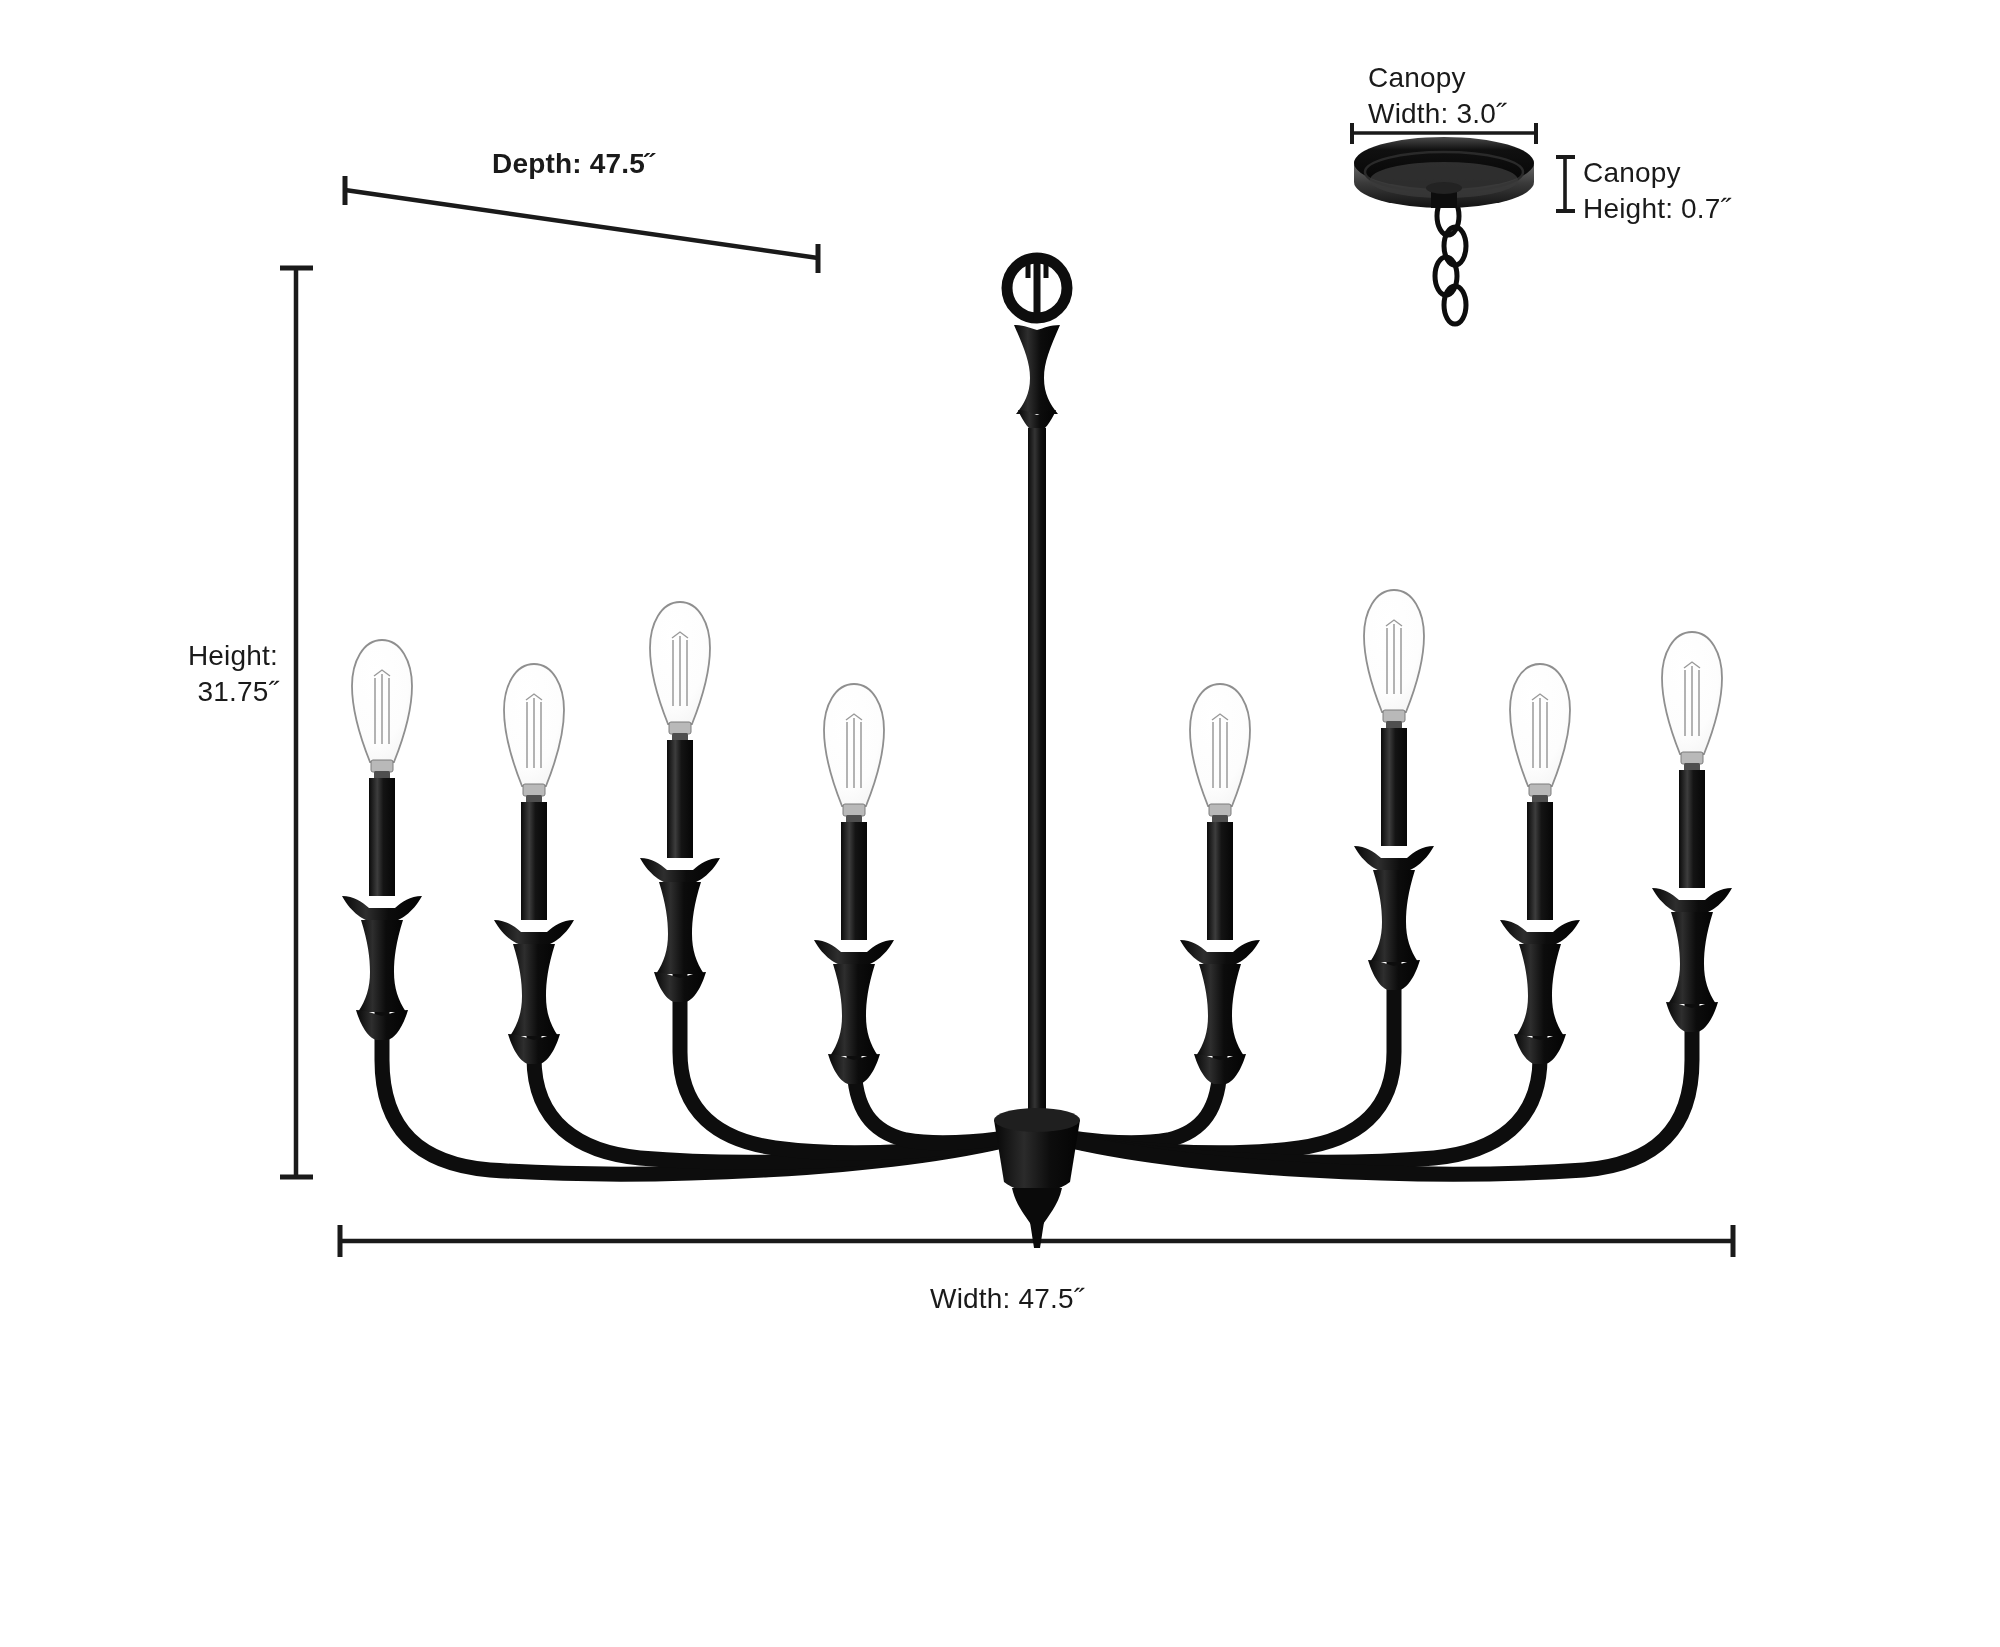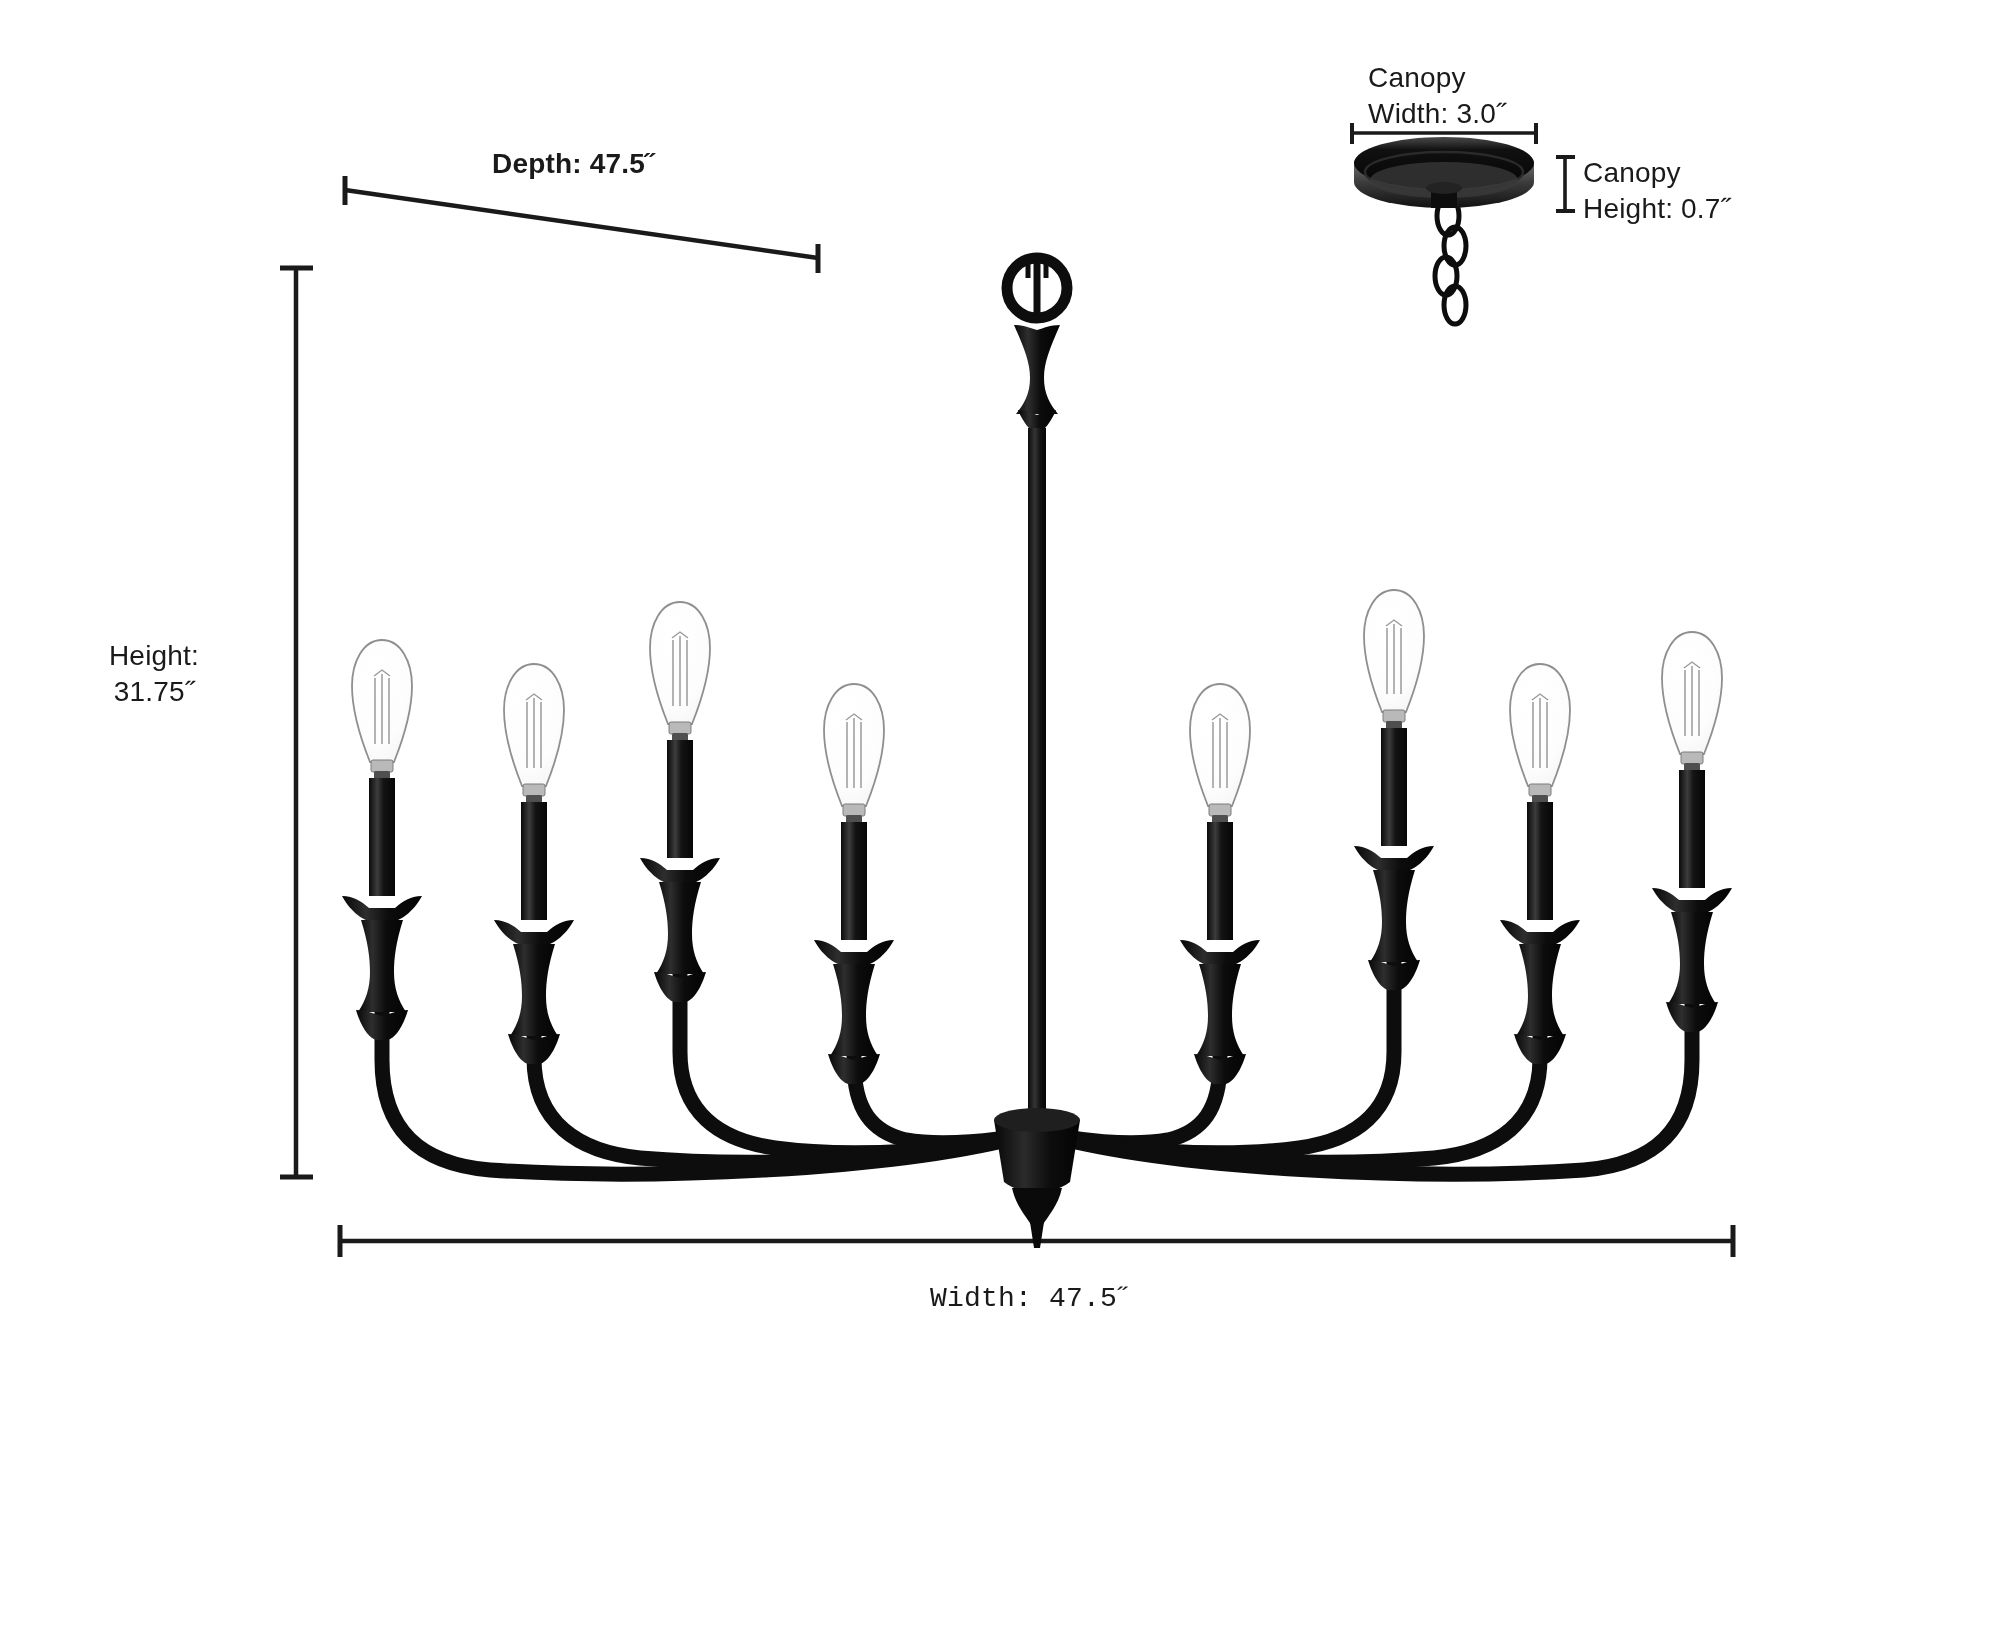--- a/index.html
+++ b/index.html
@@ -35,23 +35,23 @@
     font-size: 28px;
     line-height: 1.28;
     white-space: pre;
     letter-spacing: 0.2px;
   }
   #label-depth { left: 492px; top: 146px; font-weight: bold; }
   #label-height {
     left: 30px;
     top: 638px;
     width: 248px;
-    text-align: center;
-  }
-  #label-width { left: 930px; top: 1281px; font-family: Liberation Mono, monospace; }
+    text-align: right;
+  }
+  #label-width { left: 930px; top: 1281px; }
   #label-canopy-width {
     left: 1368px;
     top: 60px;
     text-align: left;
   }
   #label-canopy-height {
     left: 1583px;
     top: 155px;
     text-align: left;
   }

